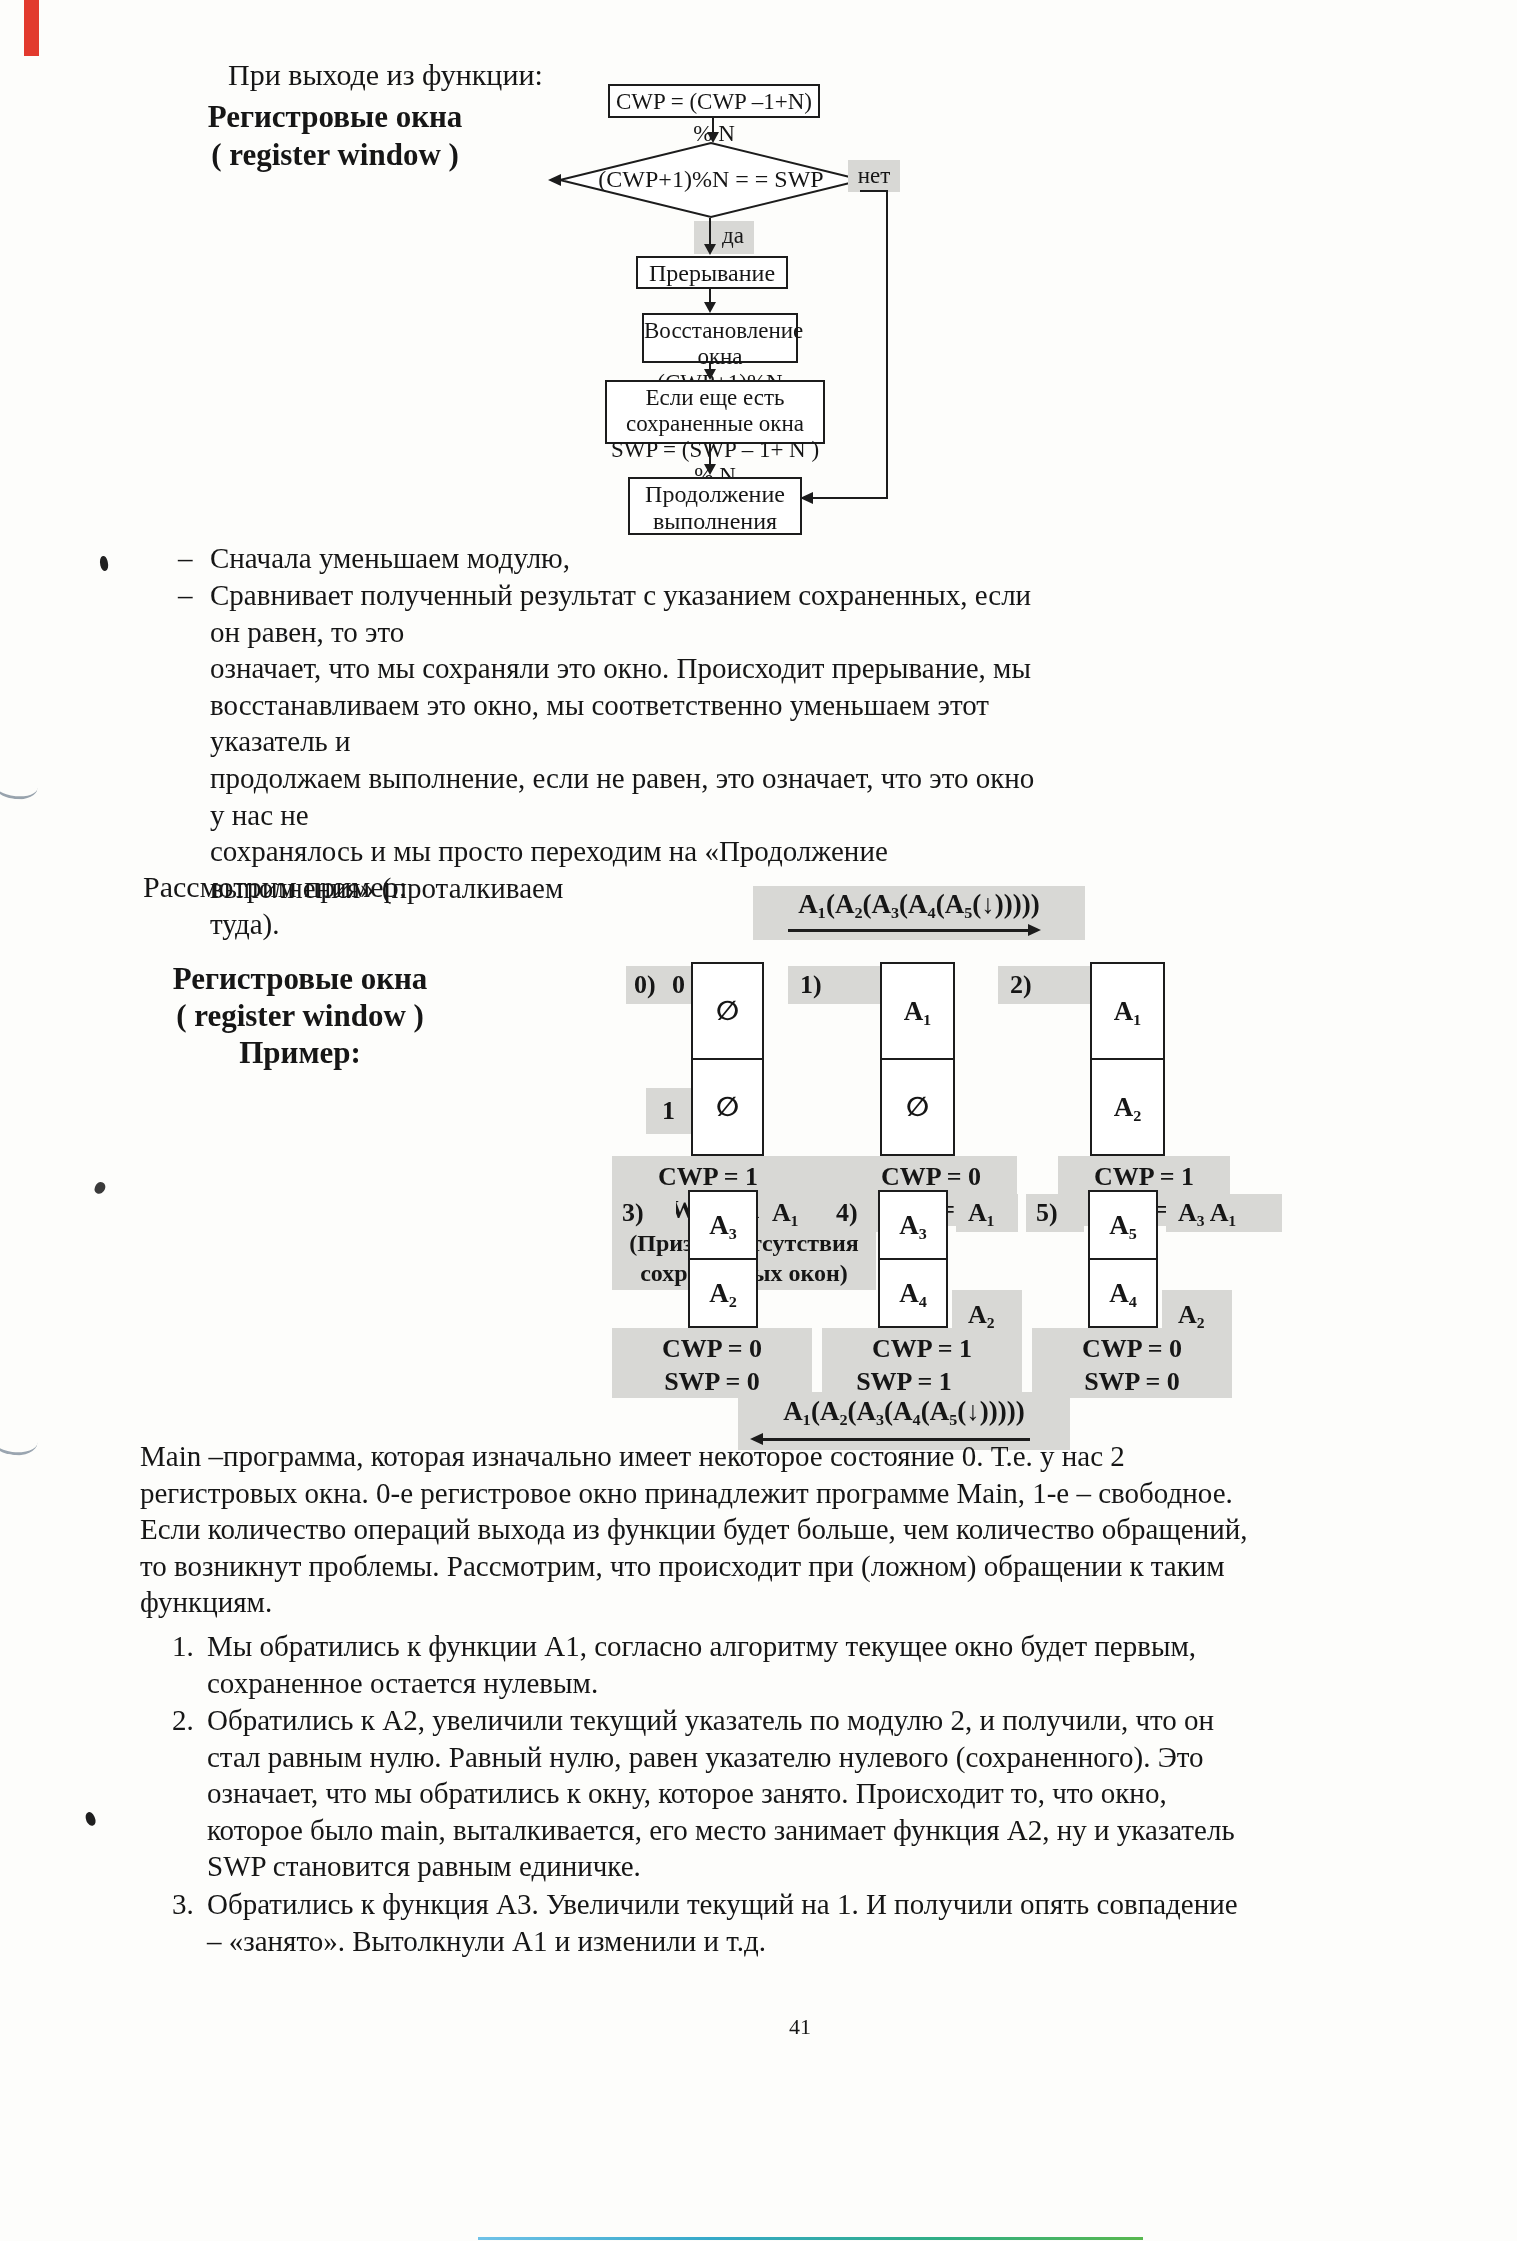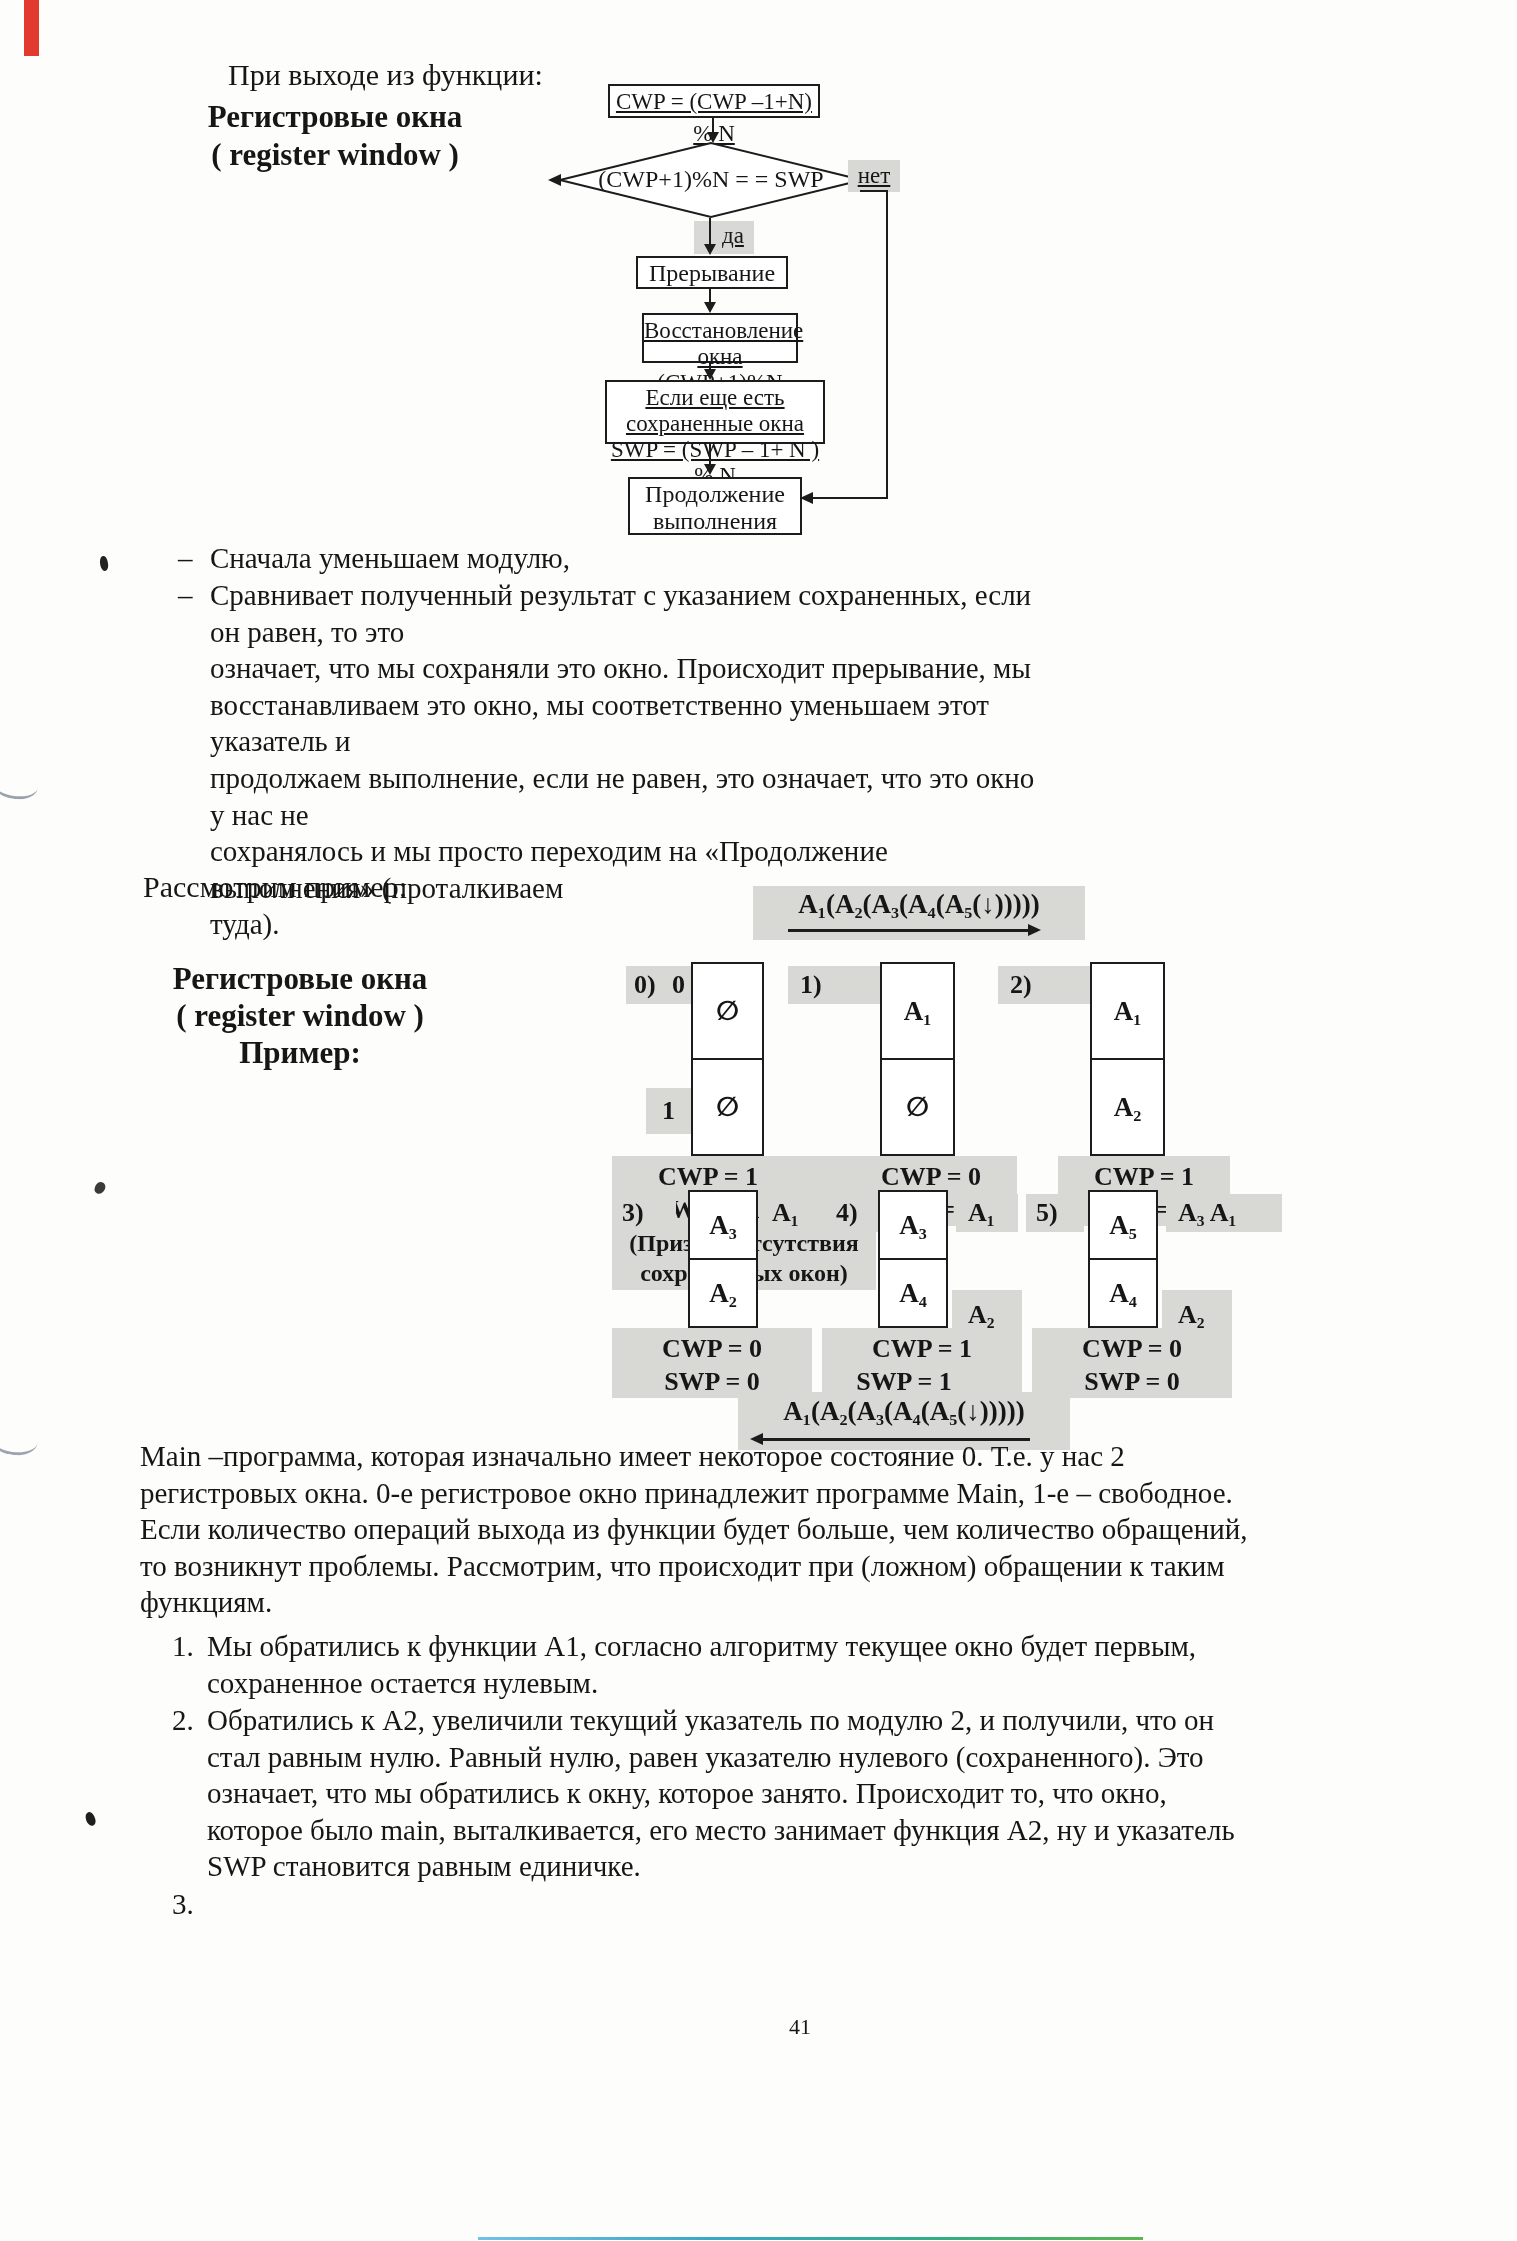--- a/index.html
+++ b/index.html
@@ -9,21 +9,21 @@
   .ctr{text-align:center;}
   .b{font-weight:bold;}
   .gray{background:#d8d8d5;}
   .lines{white-space:pre-line;}
   .box{border:2px solid #1c1c1c;background:#fff;box-sizing:border-box;}
   .vline{width:2px;background:#1c1c1c;}
   .hline{height:2px;background:#1c1c1c;}
   .tri-down{width:0;height:0;border-left:6px solid transparent;border-right:6px solid transparent;border-top:11px solid #1c1c1c;}
   .tri-left{width:0;height:0;border-top:6px solid transparent;border-bottom:6px solid transparent;border-right:13px solid #1c1c1c;}
   .tri-right{width:0;height:0;border-top:6px solid transparent;border-bottom:6px solid transparent;border-left:13px solid #1c1c1c;}
-  .fc23{font-size:23px;line-height:26px;text-decoration:underline;}
+  .fc23{font-size:23px;line-height:26px;}
   .fc24{font-size:24px;line-height:27px;}
   .body29{font-size:29px;line-height:36.6px;}
   .rw-box{border:2px solid #1c1c1c;background:#fff;box-sizing:border-box;display:flex;flex-direction:column;}
   .rw-cell{flex:1;display:flex;align-items:center;justify-content:center;font-weight:bold;font-size:27px;}
   .rw-cell.top{border-bottom:2px solid #1c1c1c;}
   .chip-label{font-weight:bold;font-size:26px;line-height:38px;}
   .cwp{font-weight:bold;font-size:26px;line-height:33px;text-align:center;}
   .note{font-weight:bold;font-size:24px;line-height:34px;text-align:center;}
   .formula{font-weight:bold;font-size:27px;text-align:center;}
 </style>
@@ -212,16 +212,18 @@
 сохраненное остается нулевым.</div>
 
   <div class="abs body29" style="left:172px;top:1702px;">2.</div>
   <div class="abs body29 lines" style="left:207px;top:1702px;width:1240px;">Обратились к А2, увеличили текущий указатель по модулю 2, и получили, что он
 стал равным нулю. Равный нулю, равен указателю нулевого (сохраненного). Это
 означает, что мы обратились к окну, которое занято. Происходит то, что окно,
 которое было main, выталкивается, его место занимает функция А2, ну и указатель
 SWP становится равным единичке.</div>
 
   <div class="abs body29" style="left:172px;top:1886px;">3.</div>
+  <div class="abs body29 lines" style="left:207px;top:1886px;width:1240px;">Обратились к функция А3. Увеличили текущий на 1. И получили опять совпадение
+– «занято». Вытолкнули А1 и изменили и т.д.</div>
 
   <div class="abs ctr" style="left:760px;top:2014px;width:80px;font-size:22px;">41</div>
 
 </div>
 
 </body></html>

